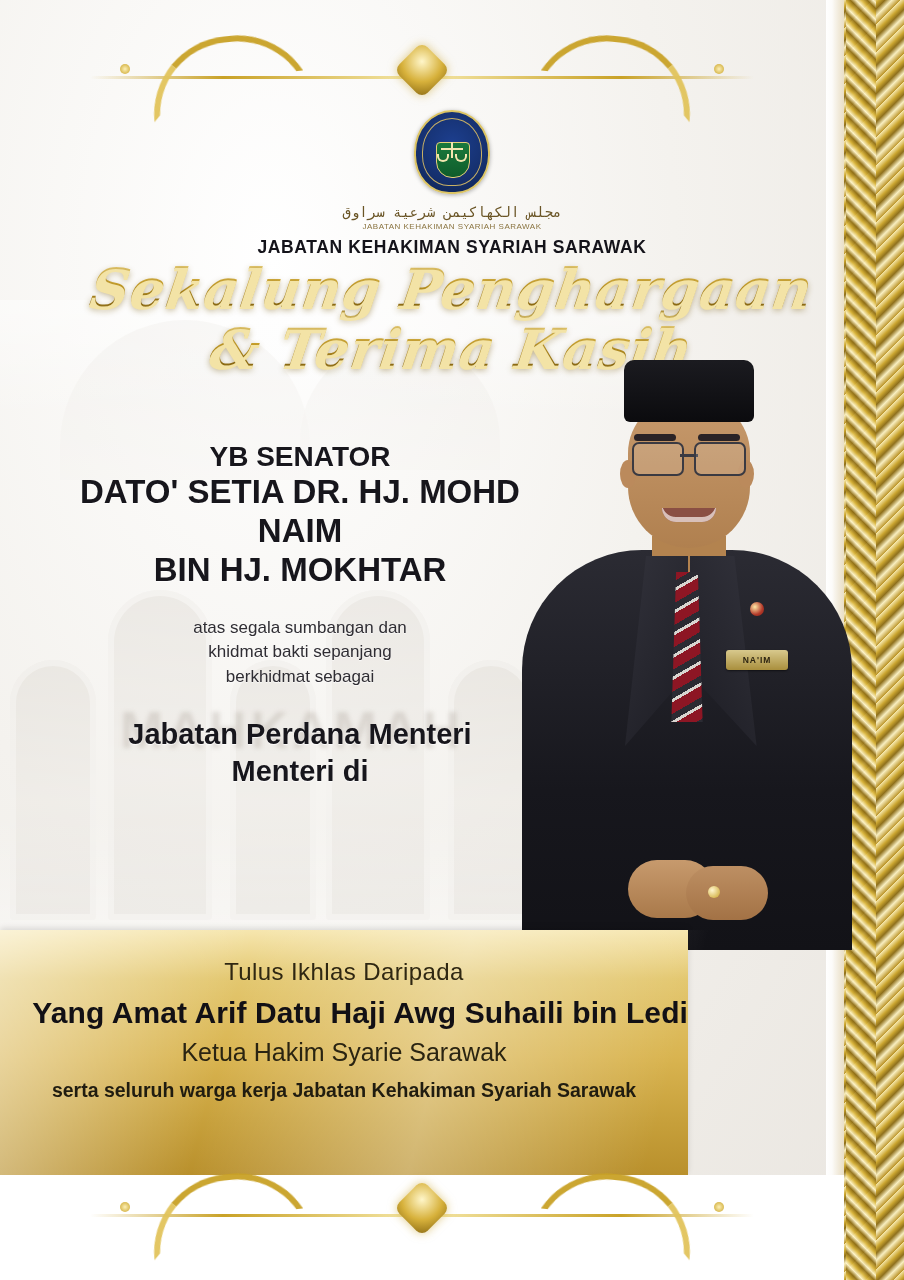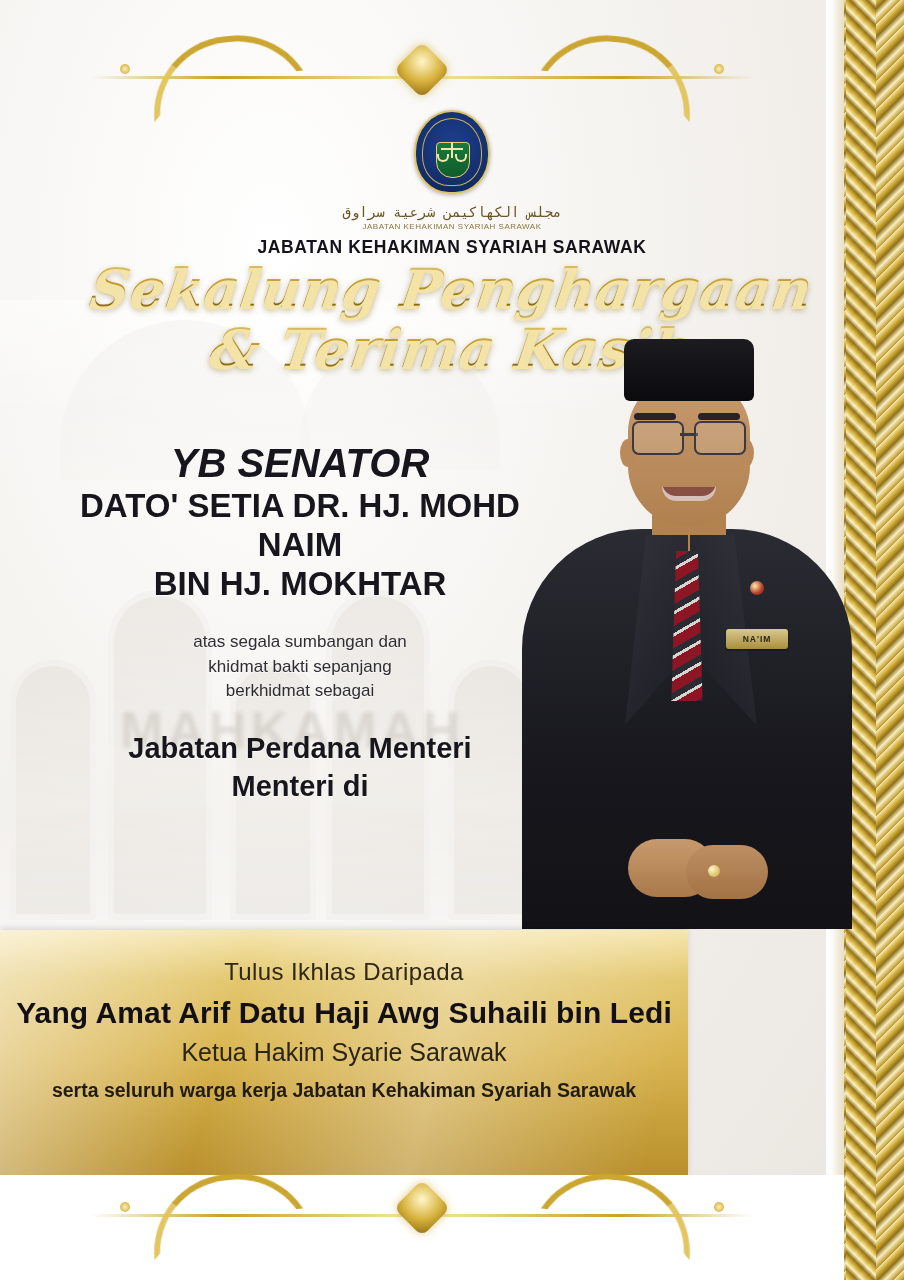--- a/index.html
+++ b/index.html
@@ -154,32 +154,32 @@
     background:linear-gradient(180deg,#efd98d 5%,#caa12b 45%,#8e6b12 75%,#e9d27f 100%);
     -webkit-background-clip:text;background-clip:text;color:transparent;
     transform:skewX(-8deg);display:inline-block;}
 
   
   .body-block{position:absolute;left:40px;top:440px;width:520px;text-align:center;}
   .name{
     font-size:33px;font-weight:bold;color:#17161c;line-height:1.18;
     text-shadow:0 1px 1px rgba(255,255,255,.85);
   }
-  .name .l1{font-size:40px;font-style:italic;}
+  .name .l1{font-size:28px;}
   .mid{
     margin-top:26px;font-size:17px;color:#2f2d33;line-height:1.45;
     text-shadow:0 1px 1px rgba(255,255,255,.8);
   }
   .role{
     margin-top:26px;font-size:29px;font-weight:bold;color:#17161c;line-height:1.3;
     text-shadow:0 1px 1px rgba(255,255,255,.85);
   }
 
   
-  .portrait{position:absolute;left:500px;top:329px;width:370px;height:600px;}
+  .portrait{position:absolute;left:500px;top:350px;width:370px;height:600px;}
   .p-songkok{
     position:absolute;left:124px;top:10px;width:130px;height:62px;
     background:linear-gradient(180deg,#1b1b20,#0b0b0e);
     border-radius:10px 10px 6px 6px;
   }
   .p-head{
     position:absolute;left:128px;top:48px;width:122px;height:150px;border-radius:56px 56px 62px 62px;
     background:linear-gradient(180deg,#c79a6d,#b0804f);
   }
   .p-ear{position:absolute;top:110px;width:16px;height:28px;border-radius:50%;background:#bb8a5c;}
@@ -253,21 +253,21 @@
     background:linear-gradient(180deg,#f6e6ae 0%,#e3c76f 20%,#d9b450 52%,#c7a03b 78%,#b9902c 100%);
     box-shadow:0 -2px 6px rgba(0,0,0,.12);
   }
   .banner .shine{
     position:absolute;left:0;top:0;width:844px;height:245px;
     background:linear-gradient(105deg,rgba(255,255,255,.5) 0%,rgba(255,255,255,0) 28%,rgba(255,255,255,.32) 52%,rgba(255,255,255,0) 78%);
     pointer-events:none;
   }
   .banner-inner{position:relative;text-align:center;padding-top:28px;}
   .b1{font-size:24px;color:#2f2712;letter-spacing:.4px;}
-  .b2{font-size:30px;font-weight:bold;color:#121015;margin-top:10px;letter-spacing:.1px;}
+  .b2{font-size:30px;font-weight:bold;color:#121015;margin-top:10px;letter-spacing:.1px;text-align:right;}
   .b3{font-size:25px;color:#2a2412;margin-top:8px;}
   .b4{font-size:19.5px;font-weight:bold;color:#201c10;margin-top:12px;}
 
   .bottom-white{
     position:absolute;left:0;top:1175px;width:844px;height:105px;background:#ffffff;
   }
 </style>
 </head>
 <body>
 

